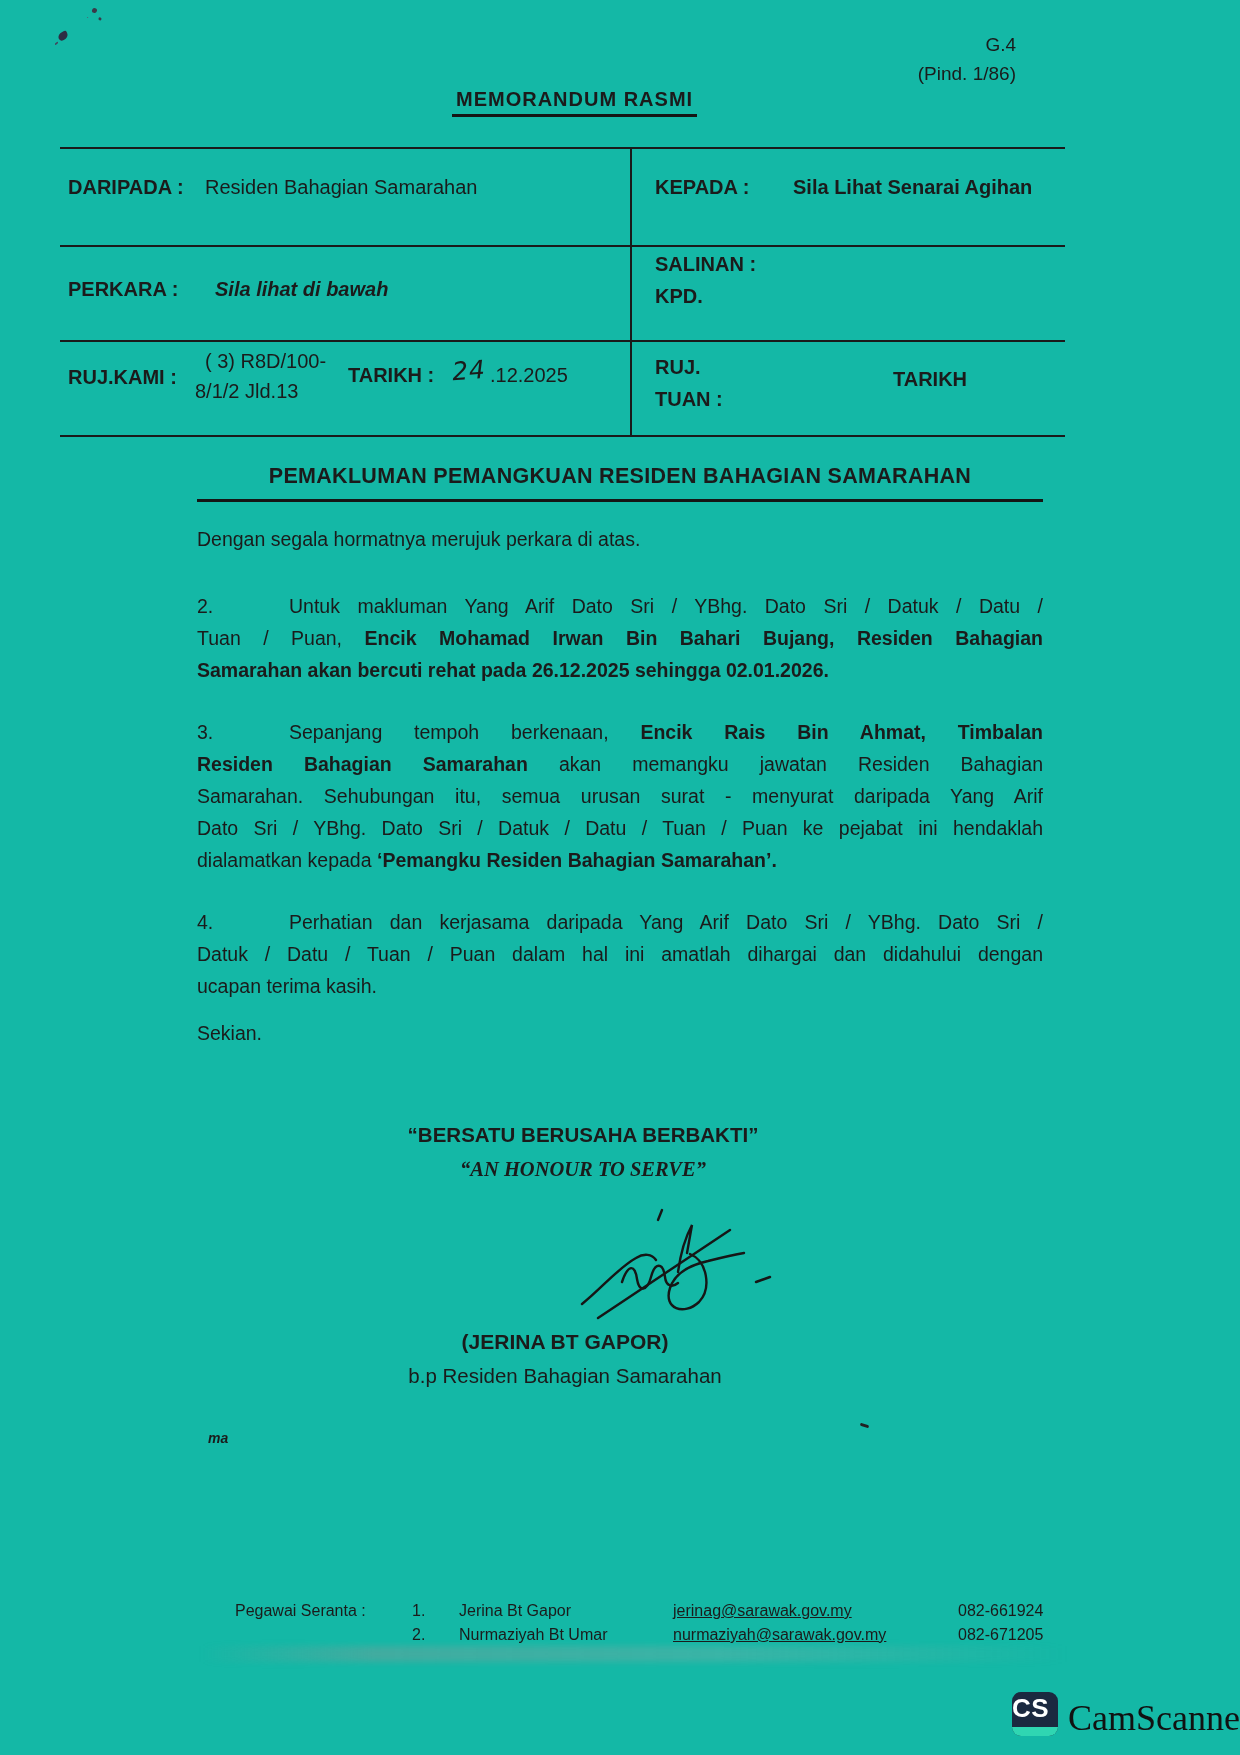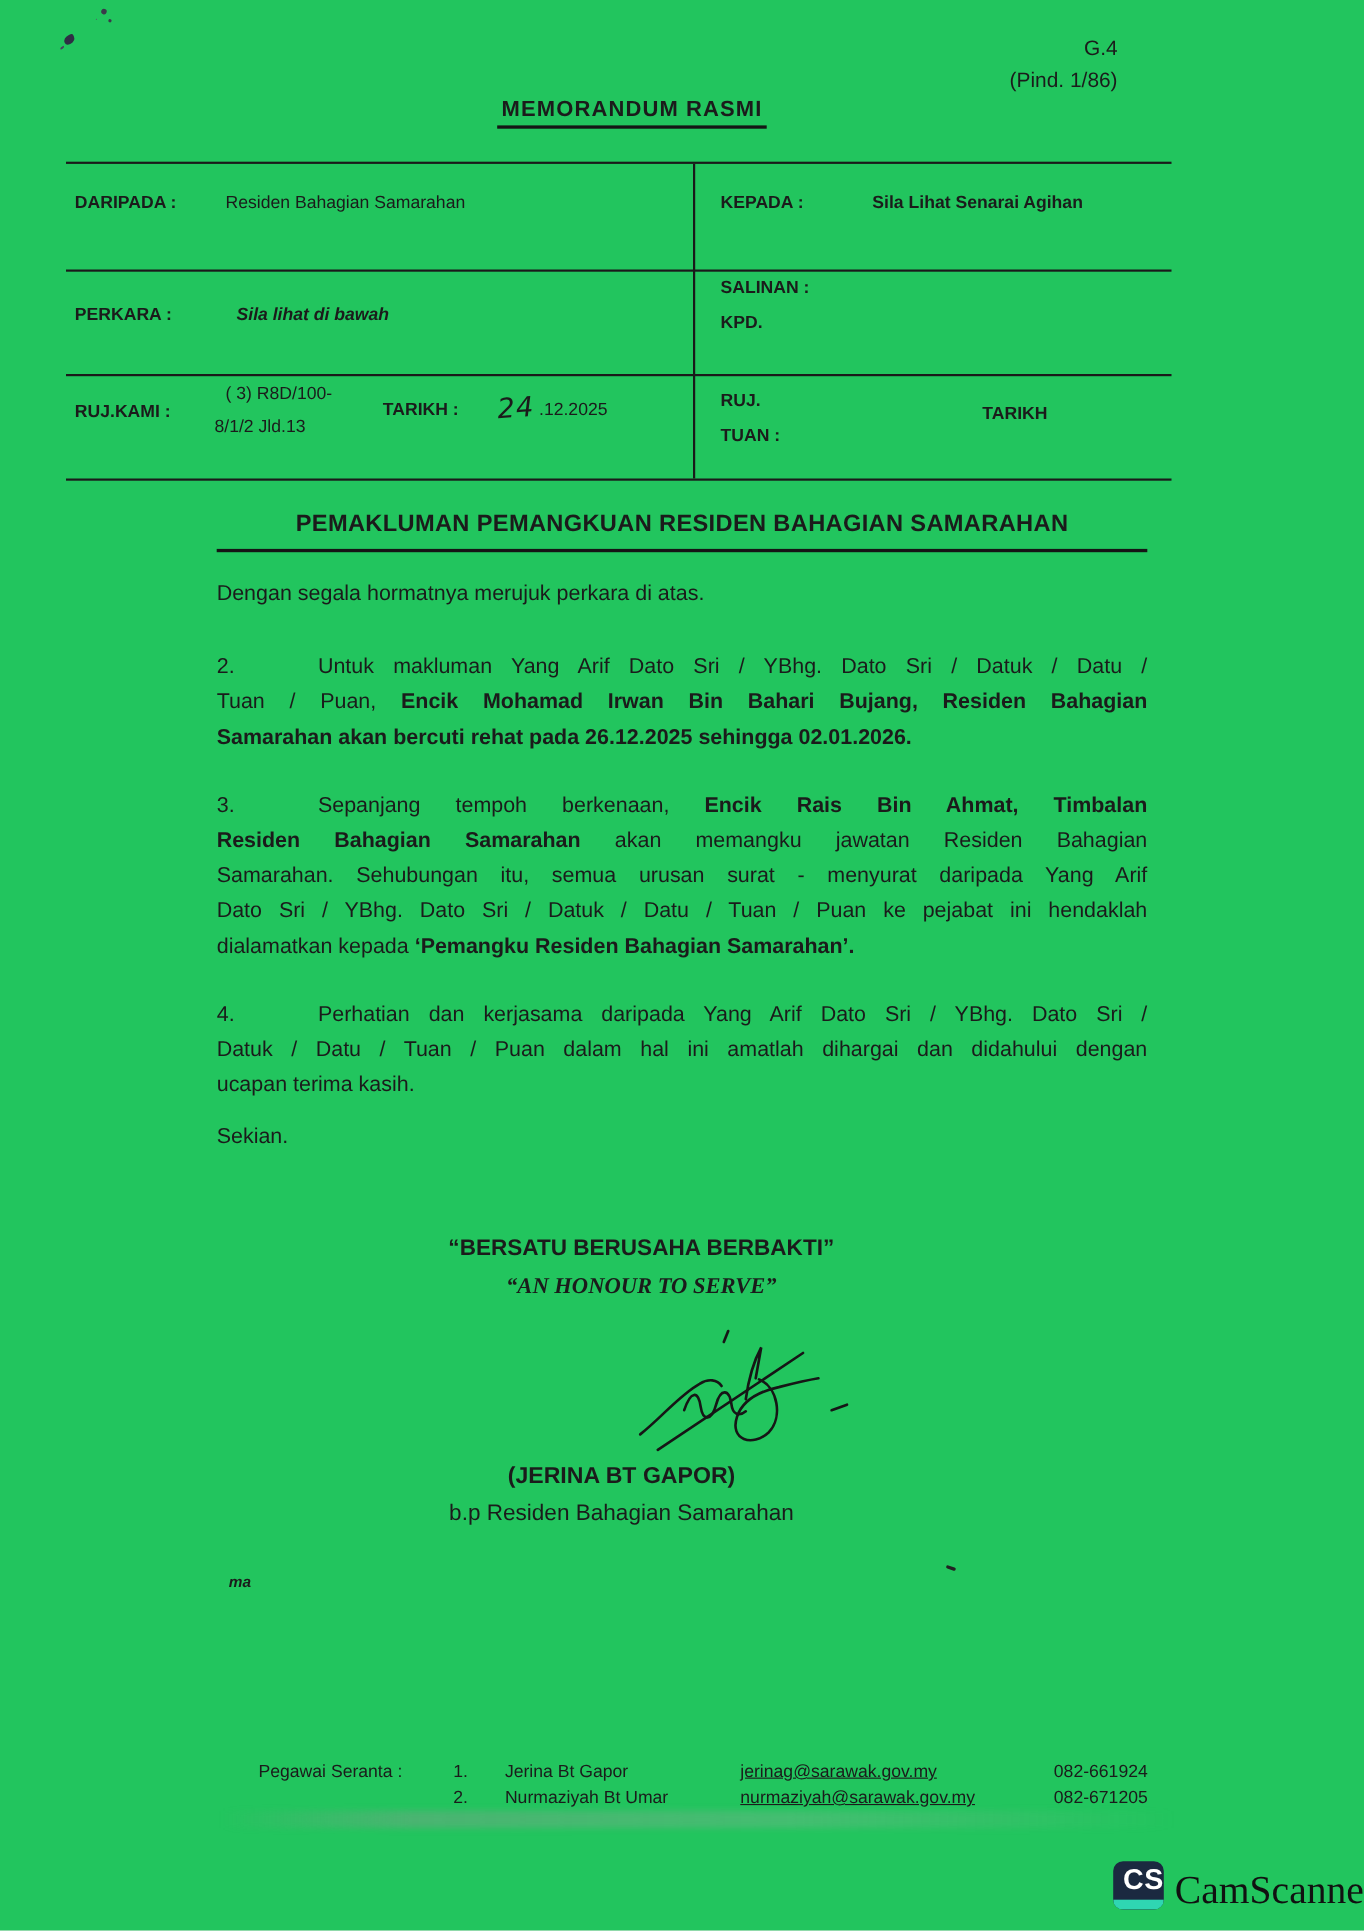--- a/index.html
+++ b/index.html
@@ -1,34 +1,34 @@
 <!DOCTYPE html>
 <html><head>
 <meta charset="utf-8">
 <style>
   html,body{margin:0;padding:0;background:#e8e8e8;}
   .page{
     position:relative;width:1240px;height:1755px;margin:0 auto;
-    background:#22c55e;overflow:hidden;color:#1b1b1b;
+    background:#14b8a6;overflow:hidden;color:#1b1b1b;
     font-family:"Liberation Sans","DejaVu Sans",sans-serif;
   }
   
   .speck-a{position:absolute;left:92px;top:8px;width:5px;height:5px;background:#3a3a4a;border-radius:50%;transform:rotate(20deg);box-shadow:8px 6px 0 -1px #3a3a4a,-4px 9px 0 -2px #55556a;}
   .speck-b{position:absolute;left:58px;top:32px;width:10px;height:8px;background:#2e2e44;border-radius:60% 20% 60% 40%;transform:rotate(-25deg);box-shadow:-9px 4px 0 -3px #44445c;}
   
   .form-id{position:absolute;left:840px;top:30px;width:176px;text-align:right;font-size:19px;line-height:29px;}
   .memo-heading{position:absolute;left:452px;top:88px;font-size:20px;font-weight:bold;letter-spacing:1px;border-bottom:3px solid #151515;padding:0 4px 3px 4px;}
   
   .meta-table{position:absolute;left:60px;top:147px;width:1005px;height:286px;border-top:2px solid #1a1a1a;border-bottom:2px solid #1a1a1a;}
   .meta-row{position:relative;width:100%;}
   .row1{height:96px;border-bottom:2px solid #1a1a1a;}
   .row2{height:93px;border-bottom:2px solid #1a1a1a;}
   .row3{height:91px;}
   .vdiv{position:absolute;left:570px;top:0;width:2px;height:100%;background:#1a1a1a;}
-  .cell{position:absolute;white-space:nowrap;font-size:16px;}
+  .cell{position:absolute;white-space:nowrap;font-size:20px;}
   .lbl{font-weight:bold;}
   .ital{font-style:italic;}
   .hand{font-family:"DejaVu Sans",sans-serif;font-style:italic;font-size:25px;transform:rotate(-4deg);display:inline-block;letter-spacing:1px;}
   
   .doc-title{position:absolute;left:197px;top:464px;width:846px;text-align:center;font-size:21.5px;font-weight:bold;border-bottom:3px solid #151515;padding-bottom:10px;letter-spacing:.3px;}
   .salutation{position:absolute;left:197px;top:528px;font-size:19.5px;}
   .paras{position:absolute;left:197px;top:590px;width:846px;}
   .para{position:relative;margin-bottom:30px;font-size:19.5px;line-height:32px;}
   .pnum{position:absolute;left:0;top:0;}
   .pline{text-align:justify;text-align-last:justify;}
@@ -47,21 +47,21 @@
   
   .footer{position:absolute;left:0;top:1600px;width:1240px;font-size:16px;}
   .footer span{position:absolute;white-space:nowrap;}
   .f-label{left:235px;top:2px;}
   .r1{top:2px;} .r2{top:26px;}
   .f-num{left:412px;} .f-name{left:443px;margin-left:16px;}
   .f-email{left:673px;text-decoration:underline;}
   .f-phone{left:958px;}
   
   .cs-badge{position:absolute;left:1012px;top:1692px;width:46px;height:44px;border-radius:9px;background:#1b2940;overflow:hidden;}
-  .cs-badge .cs-txt{position:absolute;left:0;top:1px;width:100%;text-align:right;color:#fff;font-weight:bold;font-size:26px;letter-spacing:.5px;}
+  .cs-badge .cs-txt{position:absolute;left:0;top:1px;width:100%;text-align:left;color:#fff;font-weight:bold;font-size:26px;letter-spacing:.5px;}
   .cs-badge .cs-teal{position:absolute;left:0;bottom:0;width:100%;height:9px;background:#2fd6b2;}
   .cs-word{position:absolute;left:1068px;top:1697px;font-family:"Liberation Serif","DejaVu Serif",serif;font-size:36px;color:#111;}
 </style>
 </head>
 <body>
 
 <div class="page">
 
   <div class="speck-a"></div>
   <div class="speck-b"></div>

